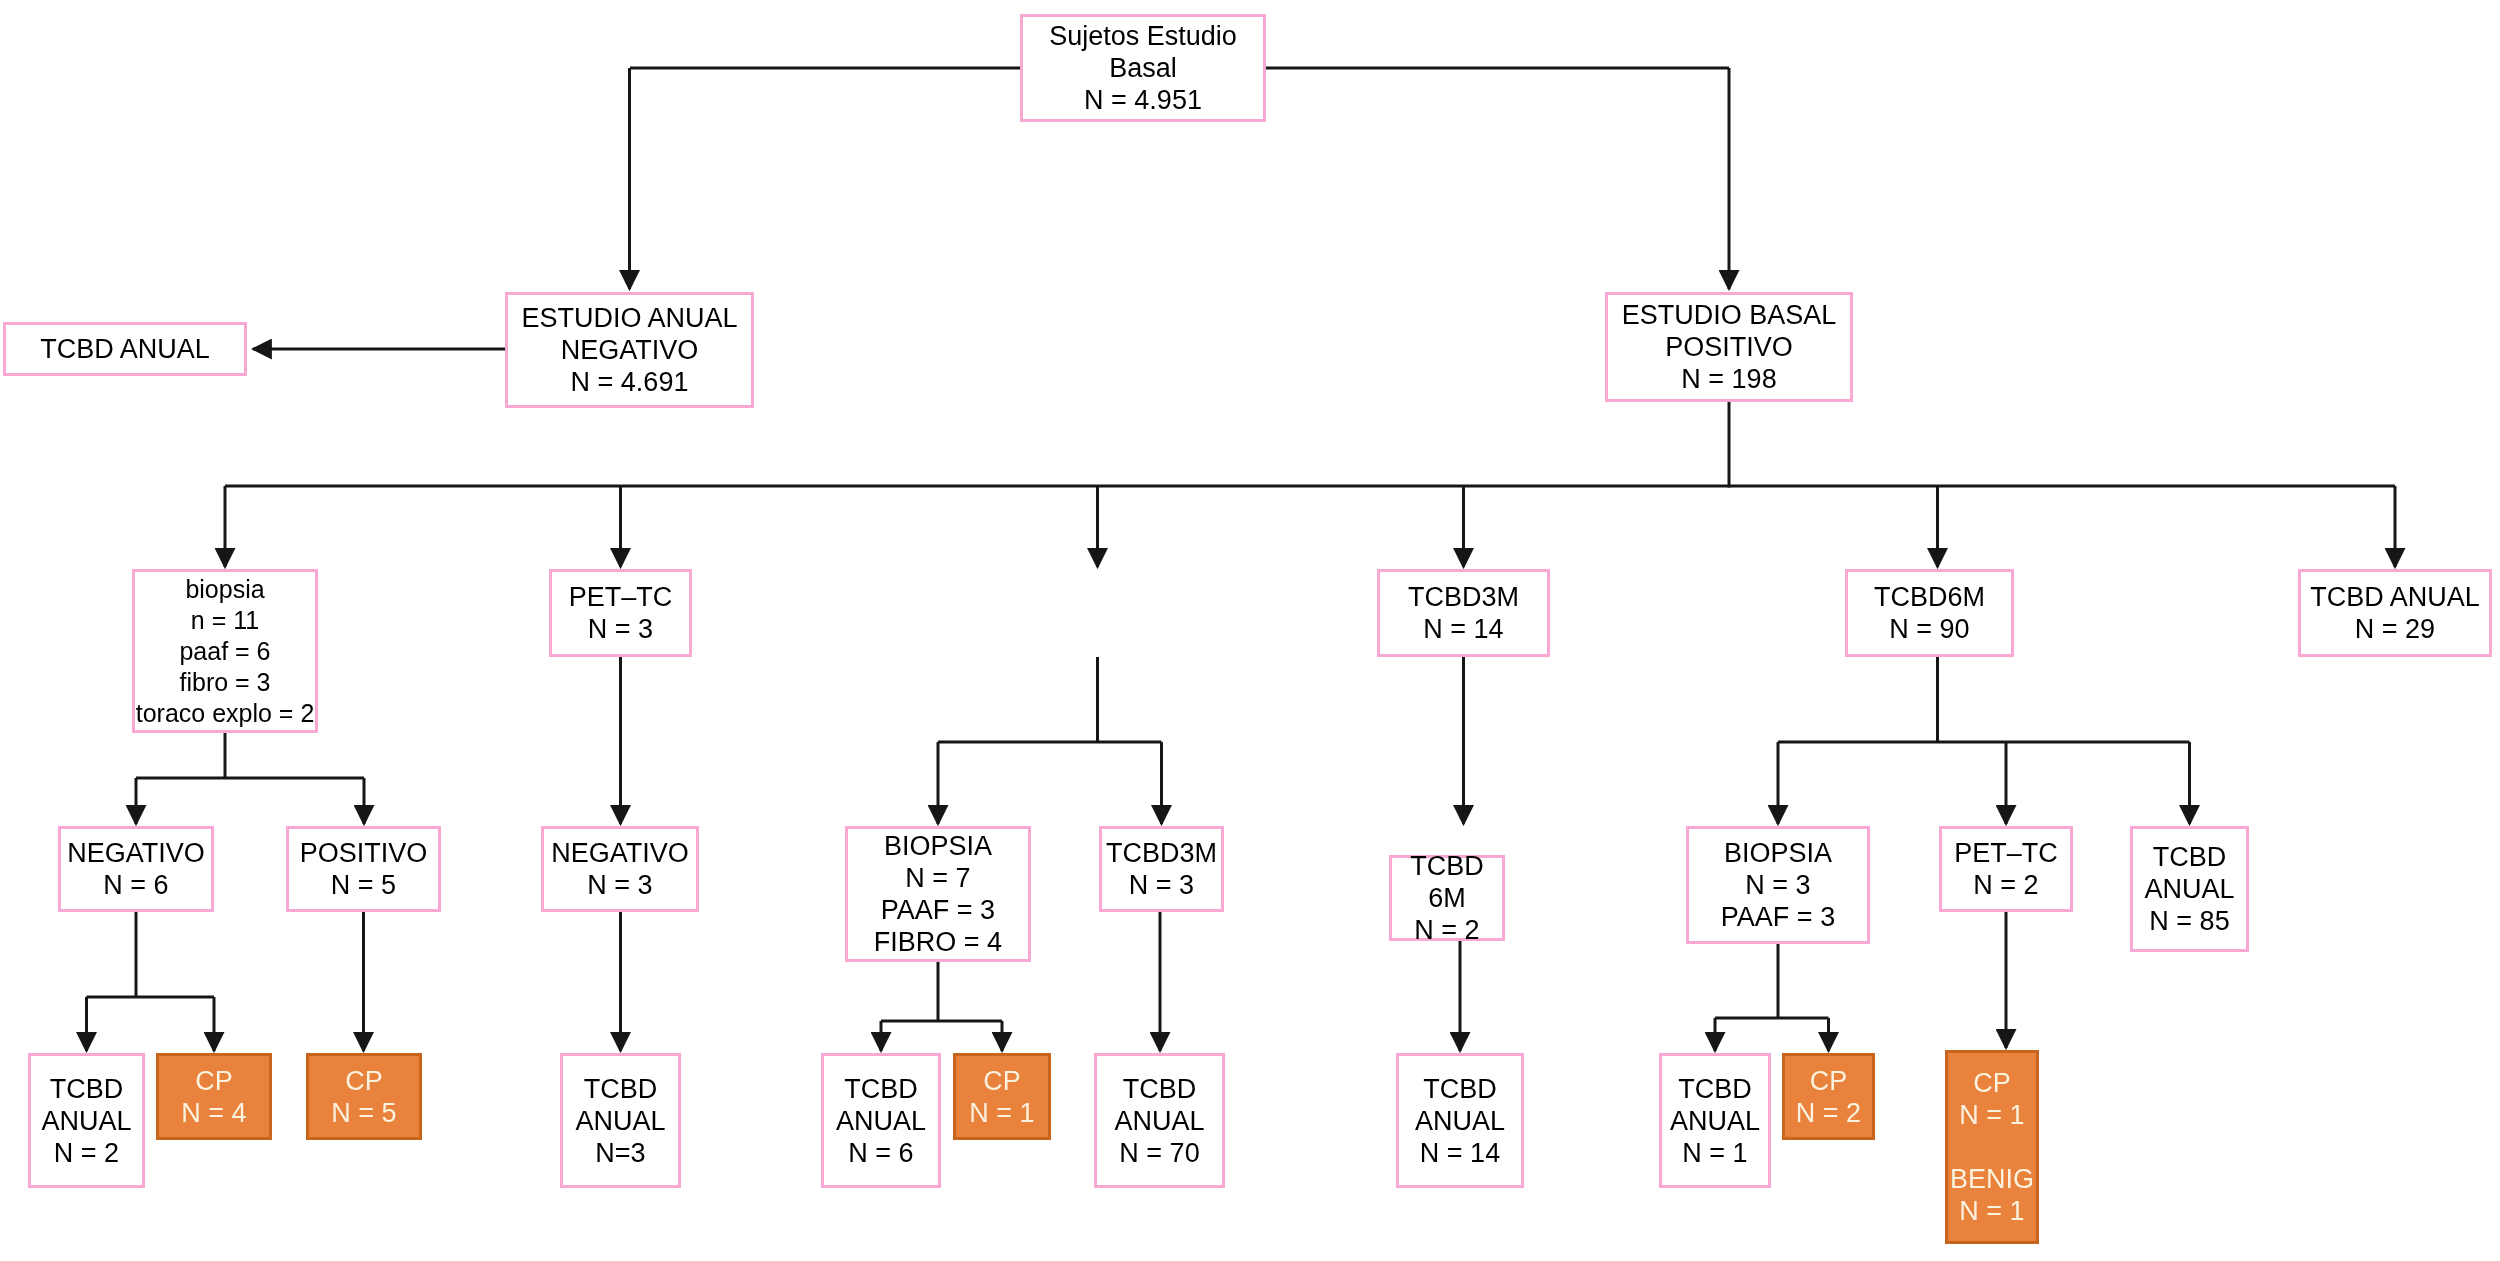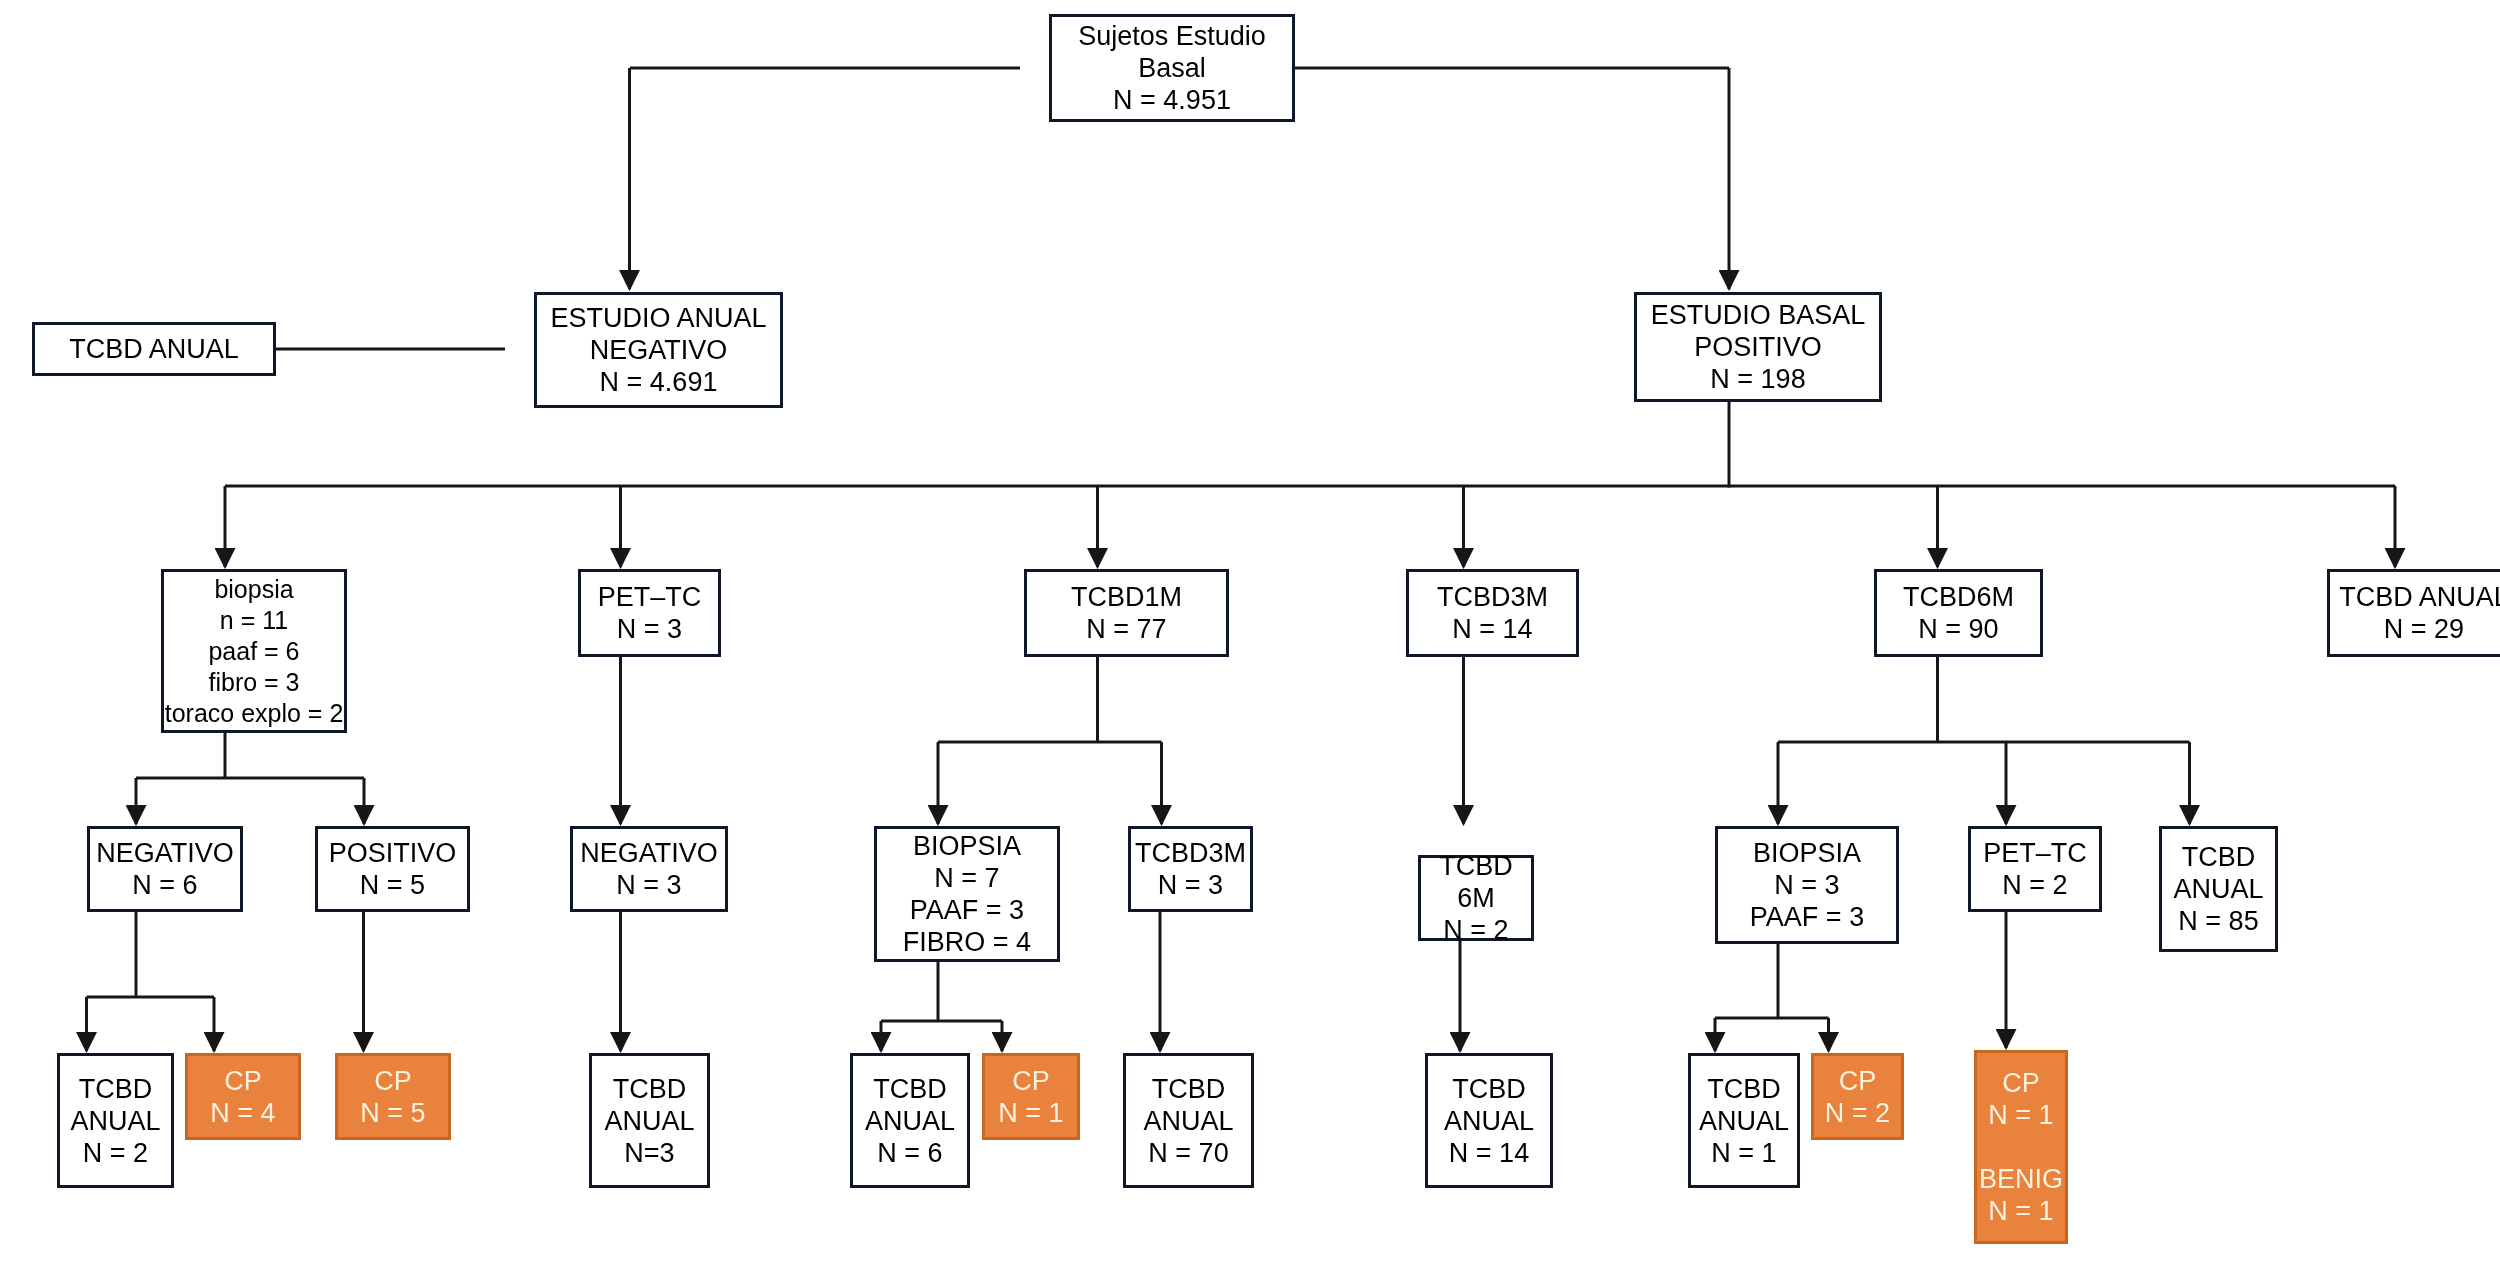--- a/index.html
+++ b/index.html
@@ -3,26 +3,25 @@
 <meta charset="utf-8">
 <style>
   html,body { margin:0; padding:0; background:#ffffff; }
   #canvas {
     position:relative; width:2500px; height:1261px; background:#ffffff;
     font-family:"Liberation Sans", sans-serif;
   }
   #wires { position:absolute; left:0; top:0; width:2500px; height:1261px; }
   .node {
     position:absolute; box-sizing:border-box;
-    background:#ffffff; border:3px solid #0f172a; color:#000000;
+    background:#ffffff; border:3px solid #f9a8d4; color:#000000;
     display:flex; align-items:center; justify-content:center;
     text-align:center; white-space:pre-line;
     font-size:27px; line-height:32px;
     font-family:"Liberation Sans", sans-serif;
-    margin-left:29px;
   }
   .hl {
     background:var(--hl-bg,#e8823c);
     border-color:var(--hl-border,#c9661e);
     color:var(--hl-text,#fbf3df);
   }
   .fs25 { font-size:25px; line-height:31px; }
   line { stroke:#161616; stroke-width:3; }
 </style>
 </head>
@@ -103,22 +102,20 @@
 POSITIVO
 N = 198</div>
 
   <div class="node fs25" style="left:132px;top:569px;width:186px;height:164px">biopsia
 n = 11
 paaf = 6
 fibro = 3
 toraco explo = 2</div>
   <div class="node" style="left:549px;top:569px;width:143px;height:88px">PET–TC
 N = 3</div>
-  <div class="node" style="left:995px;top:569px;width:205px;height:88px">TCBD1M
-N = 77</div>
   <div class="node" style="left:1377px;top:569px;width:173px;height:88px">TCBD3M
 N = 14</div>
   <div class="node" style="left:1845px;top:569px;width:169px;height:88px">TCBD6M
 N = 90</div>
   <div class="node" style="left:2298px;top:569px;width:194px;height:88px">TCBD ANUAL
 N = 29</div>
 
   <div class="node" style="left:58px;top:826px;width:156px;height:86px">NEGATIVO
 N = 6</div>
   <div class="node" style="left:286px;top:826px;width:155px;height:86px">POSITIVO

